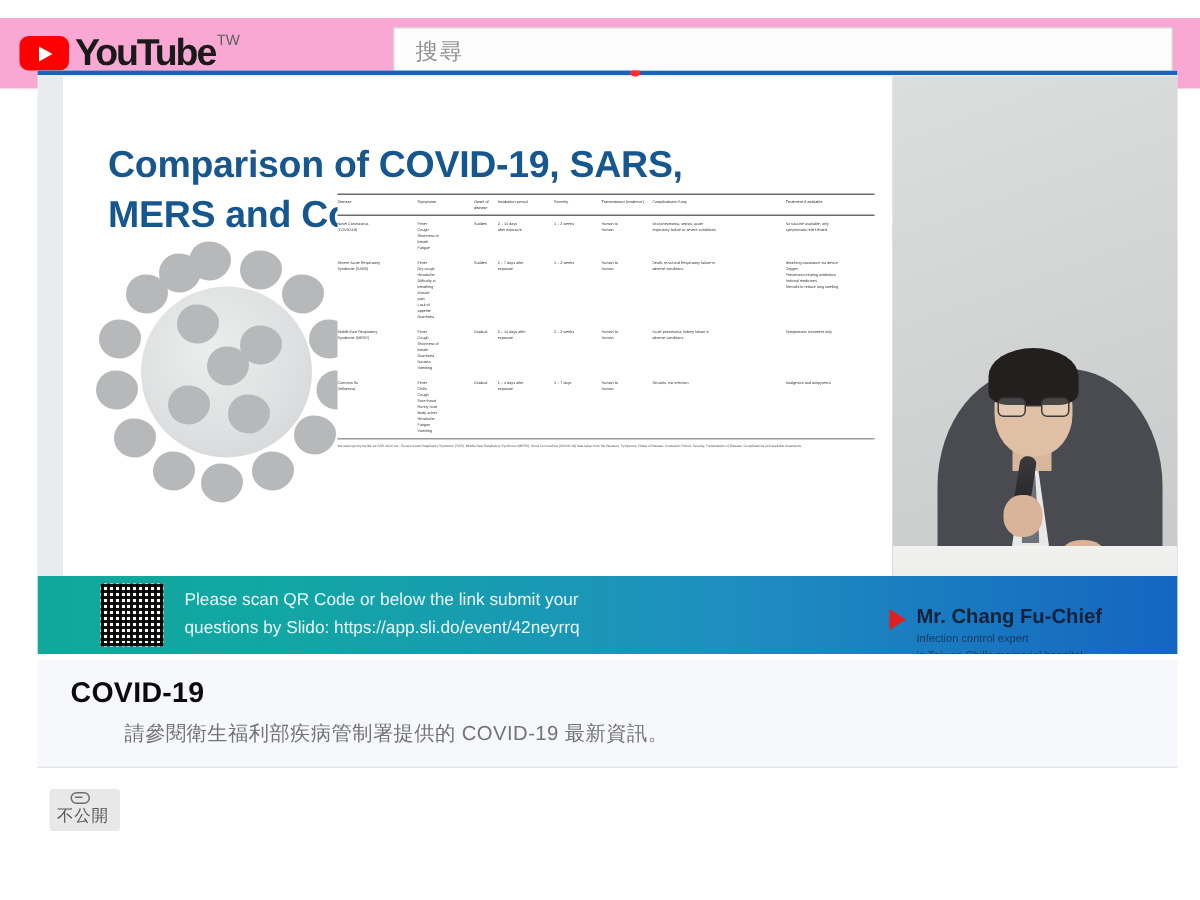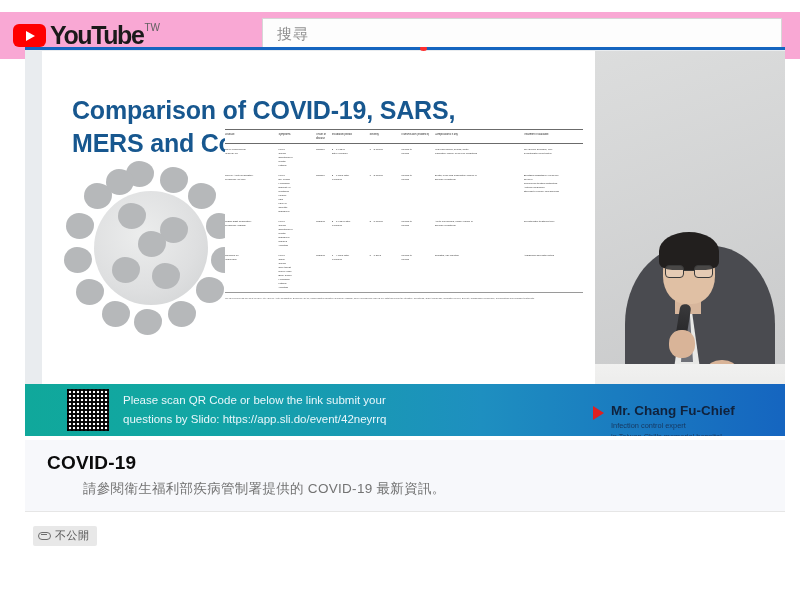--- a/index.html
+++ b/index.html
@@ -425,20 +425,21 @@
   }
   .vis-badge {
     display: inline-flex;
     align-items: center;
     background: #e8e8e8;
     color: #585858;
     font-size: 11px;
     padding: 2px 7px 3px 5px;
     border-radius: 2px;
     letter-spacing: 0.5px;
+    flex-direction: column;
   }
   .link-icon {
     display: inline-block;
     width: 13px; height: 8px;
     border: 1.6px solid #6d6d6d;
     border-radius: 5px;
     position: relative;
     margin-right: 4px;
   }
   .link-icon::after {

